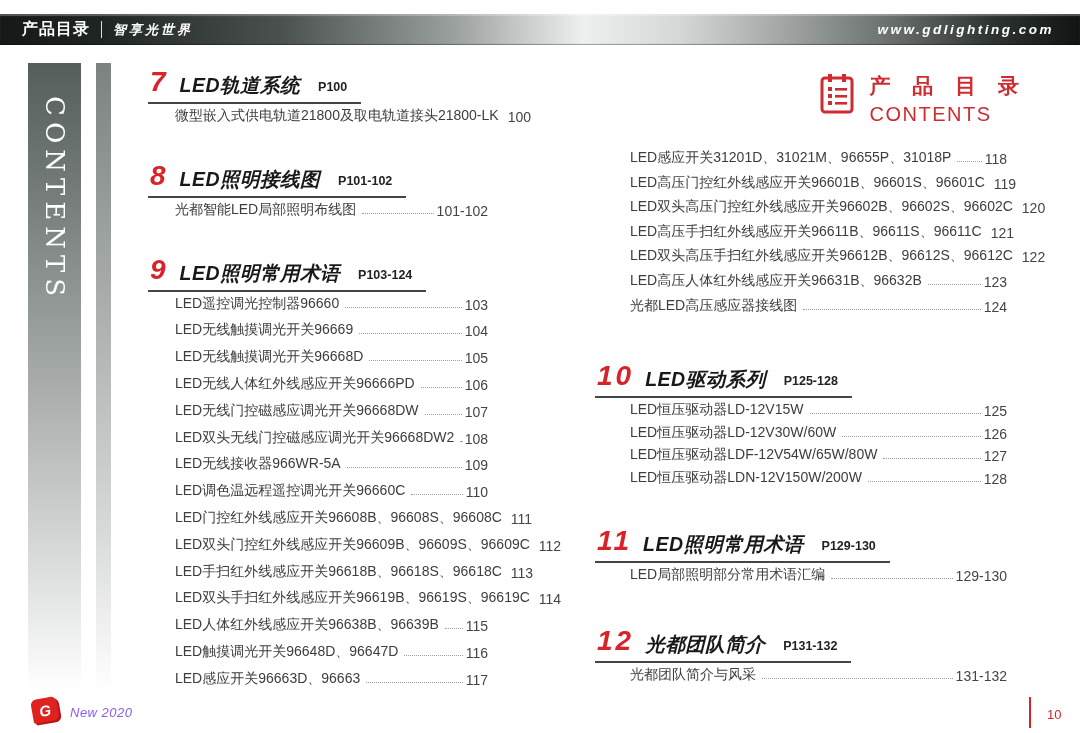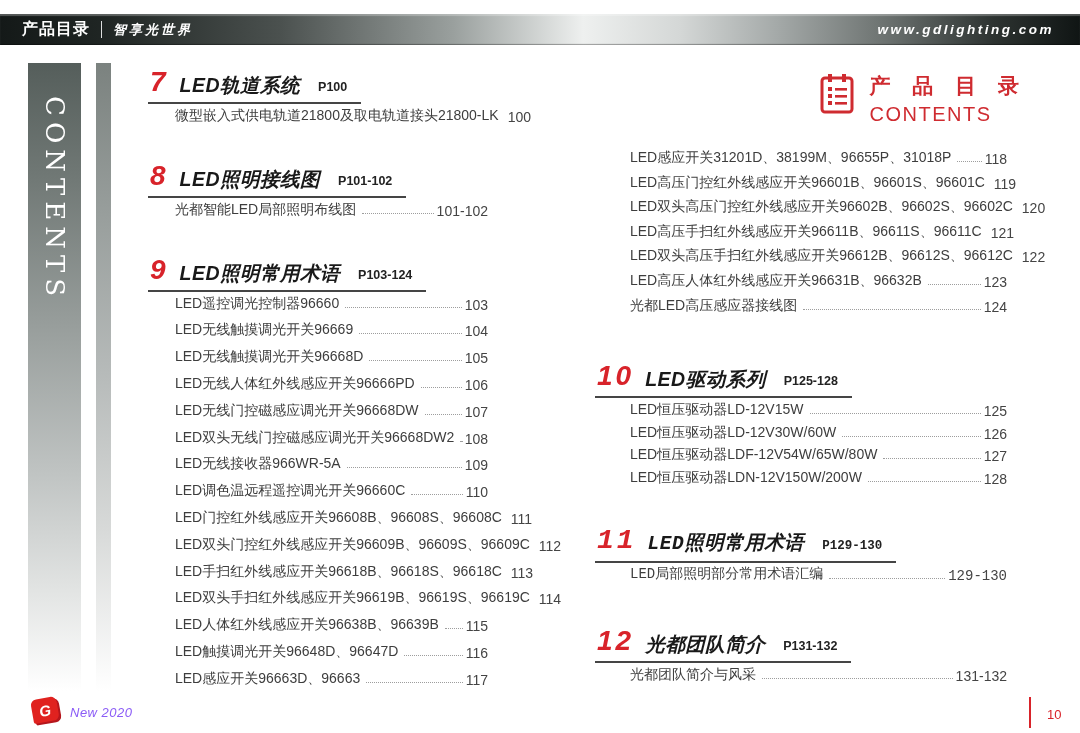--- a/index.html
+++ b/index.html
@@ -38,21 +38,21 @@
   .badge-title { font-size:21px; font-weight:bold; letter-spacing:8px; color:#cf2b30; }
   .badge-sub { font-size:20px; letter-spacing:1.5px; margin-top:3px; color:#cf2b30; }
 
   
   .column { position:absolute; }
   #col-left  { left:148px; top:68px;  width:340px; }
   #col-right { left:595px; top:146px; width:412px; }
 
   .section + .section { margin-top:27px; }
   #col-right .section:nth-child(2) { margin-top:40px; }
-  #col-right .section:nth-child(3) { margin-top:34px;font-family:Liberation Mono, monospace; }
+  #col-right .section:nth-child(3) { margin-top:34px; }
   #col-right .section:nth-child(4) { margin-top:34px; }
 
   .sec-header { display:flex; align-items:flex-end; width:max-content; min-width:200px;
     border-bottom:2px solid #454545; padding:0 14px 6px 2px; }
   .sec-number { font-size:28px; line-height:28px; font-weight:bold; font-style:italic;
     color:#d8232a; letter-spacing:3px; }
   .sec-title { font-size:19.5px; line-height:22px; font-weight:bold; font-style:italic;
     color:#191919; margin-left:11px; letter-spacing:.5px; }
   .sec-pages { font-size:12.5px; line-height:15px; font-weight:bold; color:#222;
     margin-left:18px; padding-bottom:1px; }
@@ -232,21 +232,21 @@
     <span class="toc-page">117</span>
   </div>
         </div>
   </div>
     </div>
   <div id="col-right" class="column">
       <div class="section">
 
     <div class="section-items">
           <div class="toc-item">
-    <span class="toc-label">LED感应开关31201D、38199M、96655P、31018P</span>
+    <span class="toc-label">LED感应开关31201D、31021M、96655P、31018P</span>
     <span class="toc-leader"></span>
     <span class="toc-page">118</span>
   </div>
           <div class="toc-item">
     <span class="toc-label">LED高压门控红外线感应开关96601B、96601S、96601C</span>
     <span class="toc-leader"></span>
     <span class="toc-page">119</span>
   </div>
           <div class="toc-item">
     <span class="toc-label">LED双头高压门控红外线感应开关96602B、96602S、96602C</span>

